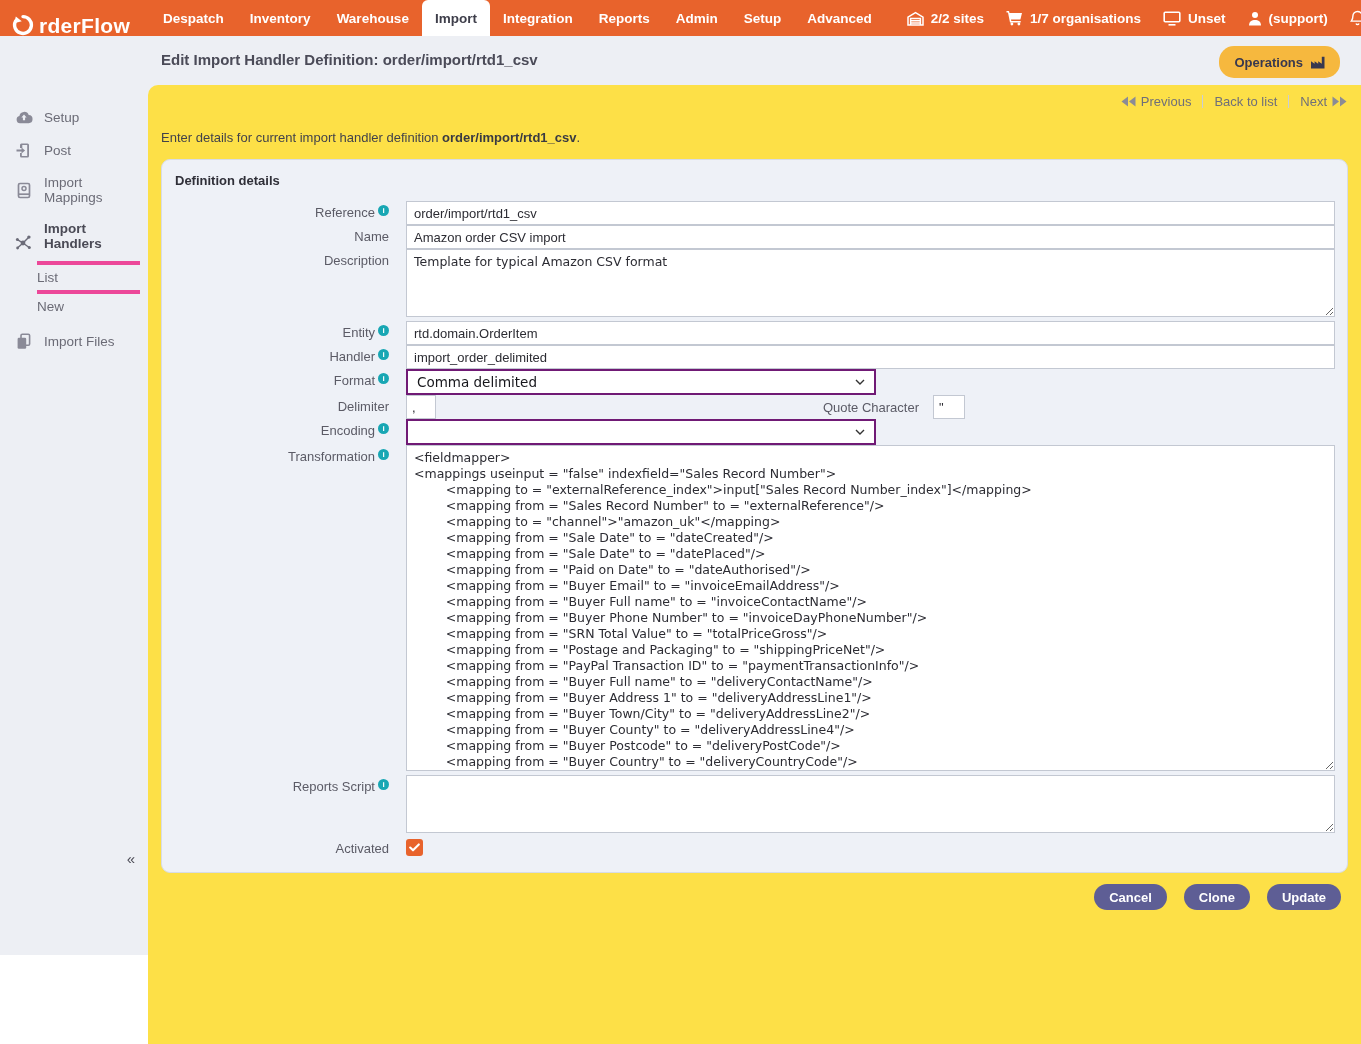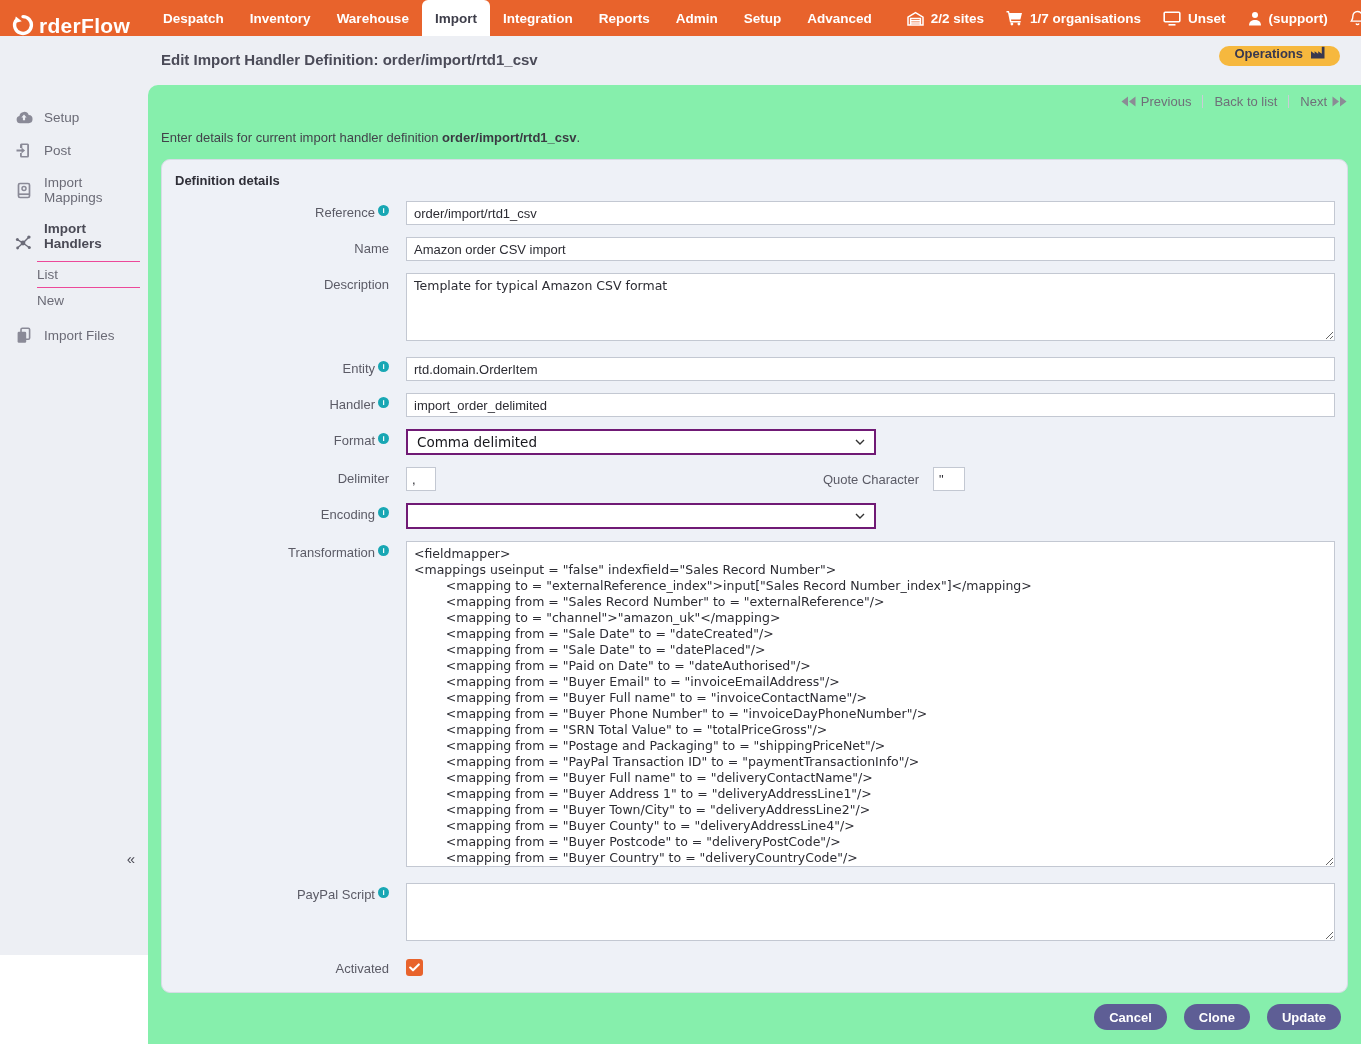--- a/index.html
+++ b/index.html
@@ -28,56 +28,56 @@
   }
   .menu-item.active { background:#fff; color:#3e3e4a; border-radius:6px 6px 0 0; }
   .nav-right { margin-left:auto; display:flex; align-items:center; padding-right:16px; font-size:13.5px; font-weight:700; }
   .nav-group { display:flex; align-items:center; gap:7px; margin-left:22px; cursor:pointer; white-space:nowrap; }
   .nav-iconbtn { margin-left:22px; cursor:pointer; display:flex; align-items:center; }
 
   
   .header-band { position:absolute; top:36px; left:0; right:0; height:59px; background:#edeff4; z-index:0; }
   .page-title { position:absolute; top:51px; left:161px; font-size:15px; font-weight:700; color:#4b4b58; z-index:2; }
   .operations-btn {
-    position:absolute; top:46px; right:21px; height:20px; z-index:2;
+    position:absolute; top:46px; right:21px; height:32px; z-index:2;
     background:#f6b83e; color:#38384f; border:none; border-radius:15px;
     font-family:inherit; font-size:13px; font-weight:700;
-    display:flex; gap:7px; padding:0 15px; cursor:pointer;
+    display:flex; align-items:center; gap:7px; padding:0 15px; cursor:pointer;
   }
 
   .sidebar {
     position:absolute; top:85px; left:0; width:148px; height:870px;
     background:#edeff4; z-index:0; padding-top:16px;
   }
   .side-item { display:flex; align-items:center; gap:11px; padding:8px 4px 8px 15px; color:#6b6b76; font-size:13.5px; cursor:pointer; }
   .side-item.active { color:#4a4a55; font-weight:700;align-items:flex-end; }
   .side-icon { width:18px; height:17px; flex:0 0 18px; color:#8a8a97; }
   .side-item.active .side-icon { color:#6b6b78; }
   .submenu { margin:2px 8px 6px 37px; }
-  .sub-item { padding:5px 0; font-size:13.5px; color:#6b6b76; cursor:pointer; border-top:1px solid #ec4899; }
+  .sub-item { padding:5px 0; font-size:13.5px; color:#6b6b76; cursor:pointer; border-top:4px solid #ec4899; }
   .collapse-toggle { position:absolute; bottom:86px; right:8px; font-size:15px; color:#4c4c56; cursor:pointer; padding:2px 5px; }
 
   
   .card {
     position:absolute; top:85px; left:148px; right:0; bottom:0;
-    background:#86efac; border-top-left-radius:10px; z-index:1;
+    background:#fde047; border-top-left-radius:10px; z-index:1;
   }
   .pagenav { display:flex; justify-content:flex-end; align-items:center; padding:9px 14px 0 0; font-size:13px; color:#6f6f79; }
   .pagenav a { color:#6f6f79; text-decoration:none; display:flex; align-items:center; gap:5px; cursor:pointer; }
   .pn-sep { width:1px; height:13px; background:#c9cdd6; margin:0 11px; }
   .intro { margin:21px 13px 0 13px; font-size:13px; color:#42424a; }
   .intro b { font-weight:700; color:#3a3a42; }
 
   .panel {
     margin:14px 13px 0 13px; background:#eef1f7; border:1px solid #d7dce6;
     border-radius:9px; padding:11px 12px 16px 12px;
   }
   .panel-title { font-size:13px; font-weight:700; color:#2f2f38; margin:2px 0 13px 1px; }
 
-  .frow { display:grid; grid-template-columns:215px 1fr; column-gap:17px; margin-bottom:12px; align-items:start; }
+  .frow { display:grid; grid-template-columns:215px 1fr; column-gap:17px; align-items:start; }
   .flabel { text-align:right; font-size:13px; color:#5b5b66; padding-top:4px; line-height:15px; white-space:nowrap; }
   .info-dot {
     display:inline-block; width:11px; height:11px; background:#18a7b4; border-radius:50%;
     color:#fff; font-size:8px; font-weight:700; line-height:11px; text-align:center;
     vertical-align:4px; margin-left:3px; cursor:pointer;
   }
   .info-dot::after { content:"i"; }
 
   input[type=text], textarea {
     font-family:"Liberation Sans", sans-serif; font-size:13px; color:#2c2c33;
@@ -367,21 +367,21 @@
 	&lt;mapping from = "PayPal Transaction ID" to = "paymentTransactionInfo"/&gt;
 	&lt;mapping from = "Buyer Full name" to = "deliveryContactName"/&gt;
 	&lt;mapping from = "Buyer Address 1" to = "deliveryAddressLine1"/&gt;
 	&lt;mapping from = "Buyer Town/City" to = "deliveryAddressLine2"/&gt;
 	&lt;mapping from = "Buyer County" to = "deliveryAddressLine4"/&gt;
 	&lt;mapping from = "Buyer Postcode" to = "deliveryPostCode"/&gt;
 	&lt;mapping from = "Buyer Country" to = "deliveryCountryCode"/&gt;</textarea></div>
     </div>
 
     <div class="frow">
-      <div class="flabel"><span>PayPal Script</span><span class="info-dot"></span></div>
+      <div class="flabel"><span>Reports Script</span><span class="info-dot"></span></div>
       <div><textarea class="ta-script" style=""></textarea></div>
     </div>
 
     <div class="frow" style="margin-bottom:0;">
       <div class="flabel"><span>Activated</span></div>
       <div>
         <div class="checkbox">
           <span>
               <svg width="11" height="9" viewBox="0 0 11 9" fill="none" stroke="#fff" stroke-width="2.1" stroke-linecap="round" stroke-linejoin="round">
                 <path d="M1.2 4.6 L4 7.3 L9.8 1.4"></path>

